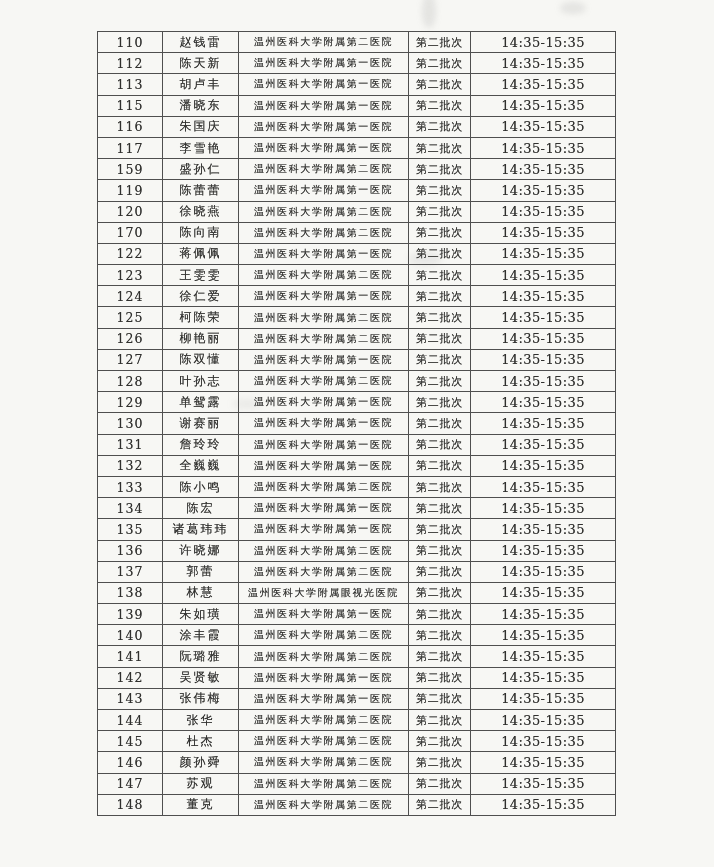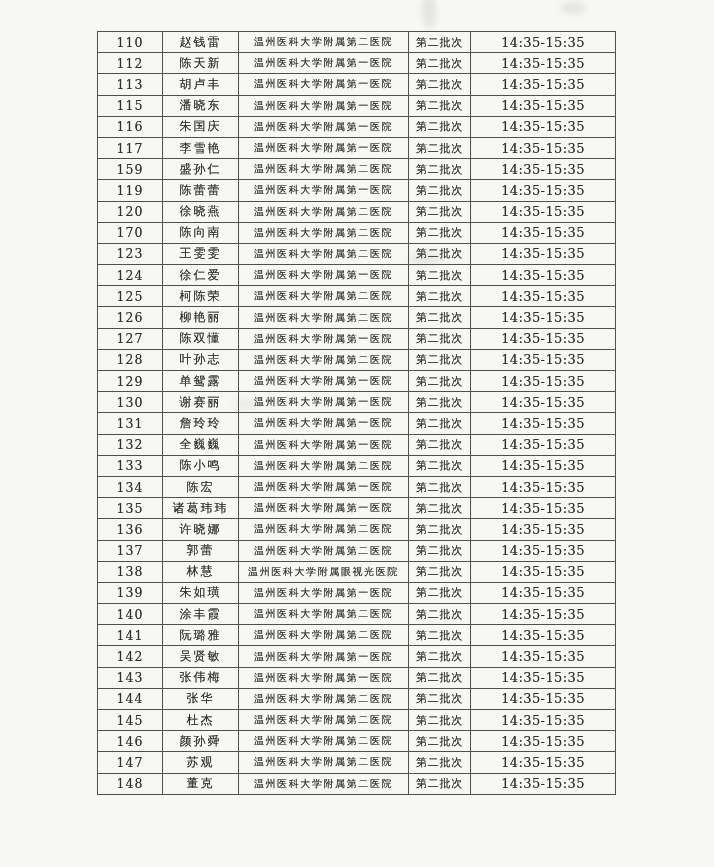--- a/index.html
+++ b/index.html
@@ -134,20 +134,27 @@
           <td class="col-time">14:35-15:35</td>
         </tr>
         <tr>
           <td class="col-no">170</td>
           <td class="col-name">陈向南</td>
           <td class="col-hospital">温州医科大学附属第二医院</td>
           <td class="col-batch">第二批次</td>
           <td class="col-time">14:35-15:35</td>
         </tr>
         <tr>
+          <td class="col-no">122</td>
+          <td class="col-name">蒋佩佩</td>
+          <td class="col-hospital">温州医科大学附属第一医院</td>
+          <td class="col-batch">第二批次</td>
+          <td class="col-time">14:35-15:35</td>
+        </tr>
+        <tr>
           <td class="col-no">123</td>
           <td class="col-name">王雯雯</td>
           <td class="col-hospital">温州医科大学附属第二医院</td>
           <td class="col-batch">第二批次</td>
           <td class="col-time">14:35-15:35</td>
         </tr>
         <tr>
           <td class="col-no">124</td>
           <td class="col-name">徐仁爱</td>
           <td class="col-hospital">温州医科大学附属第一医院</td>

